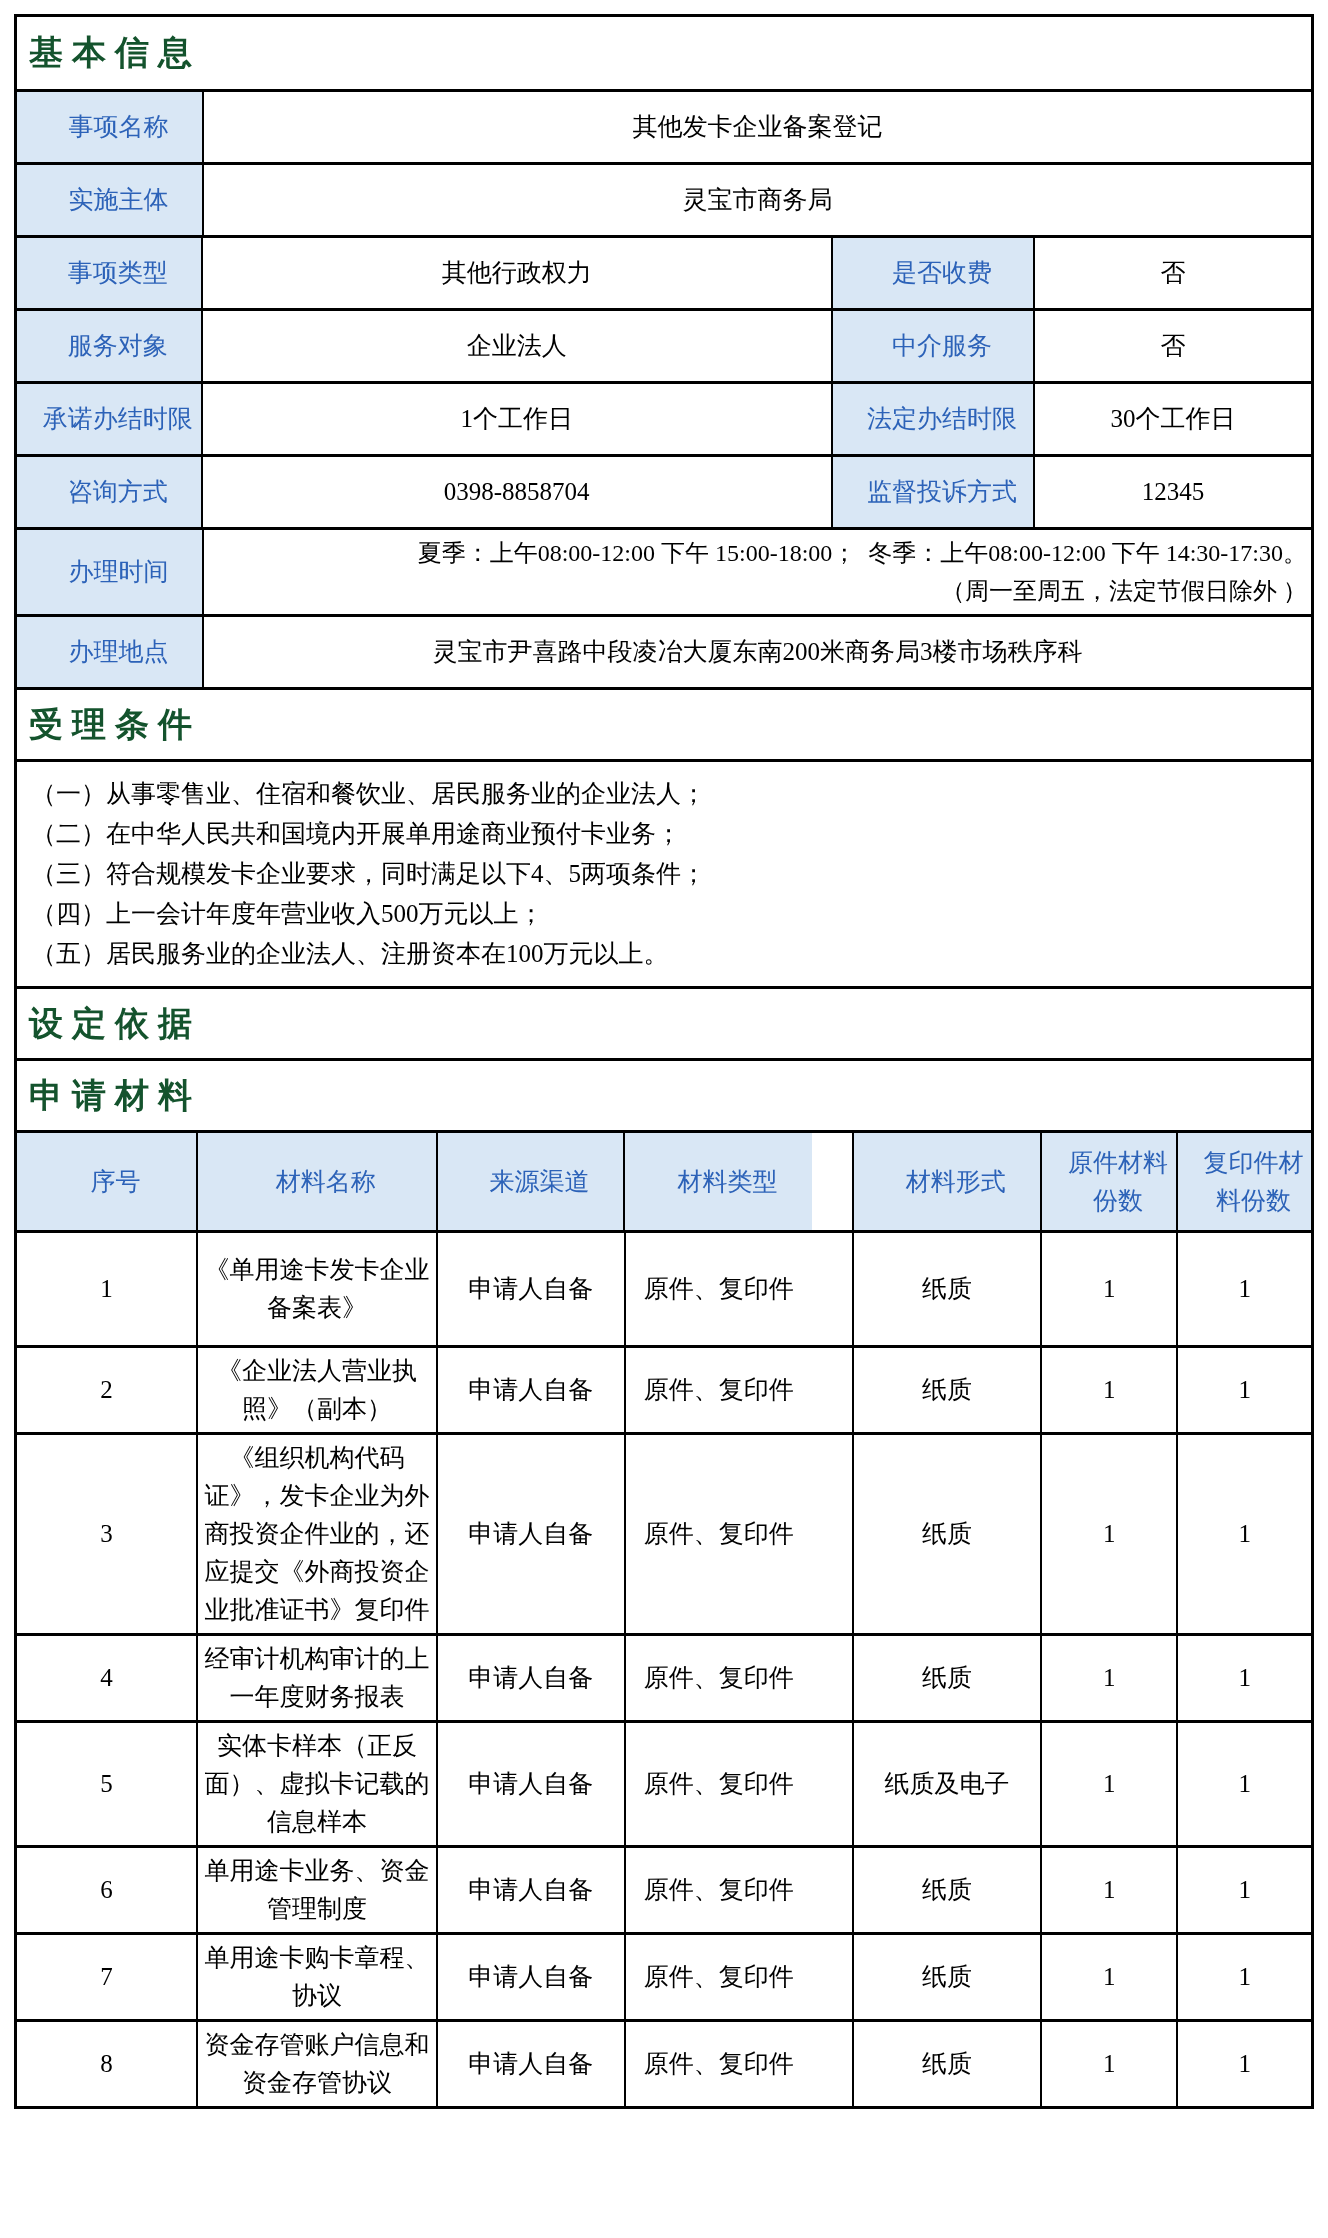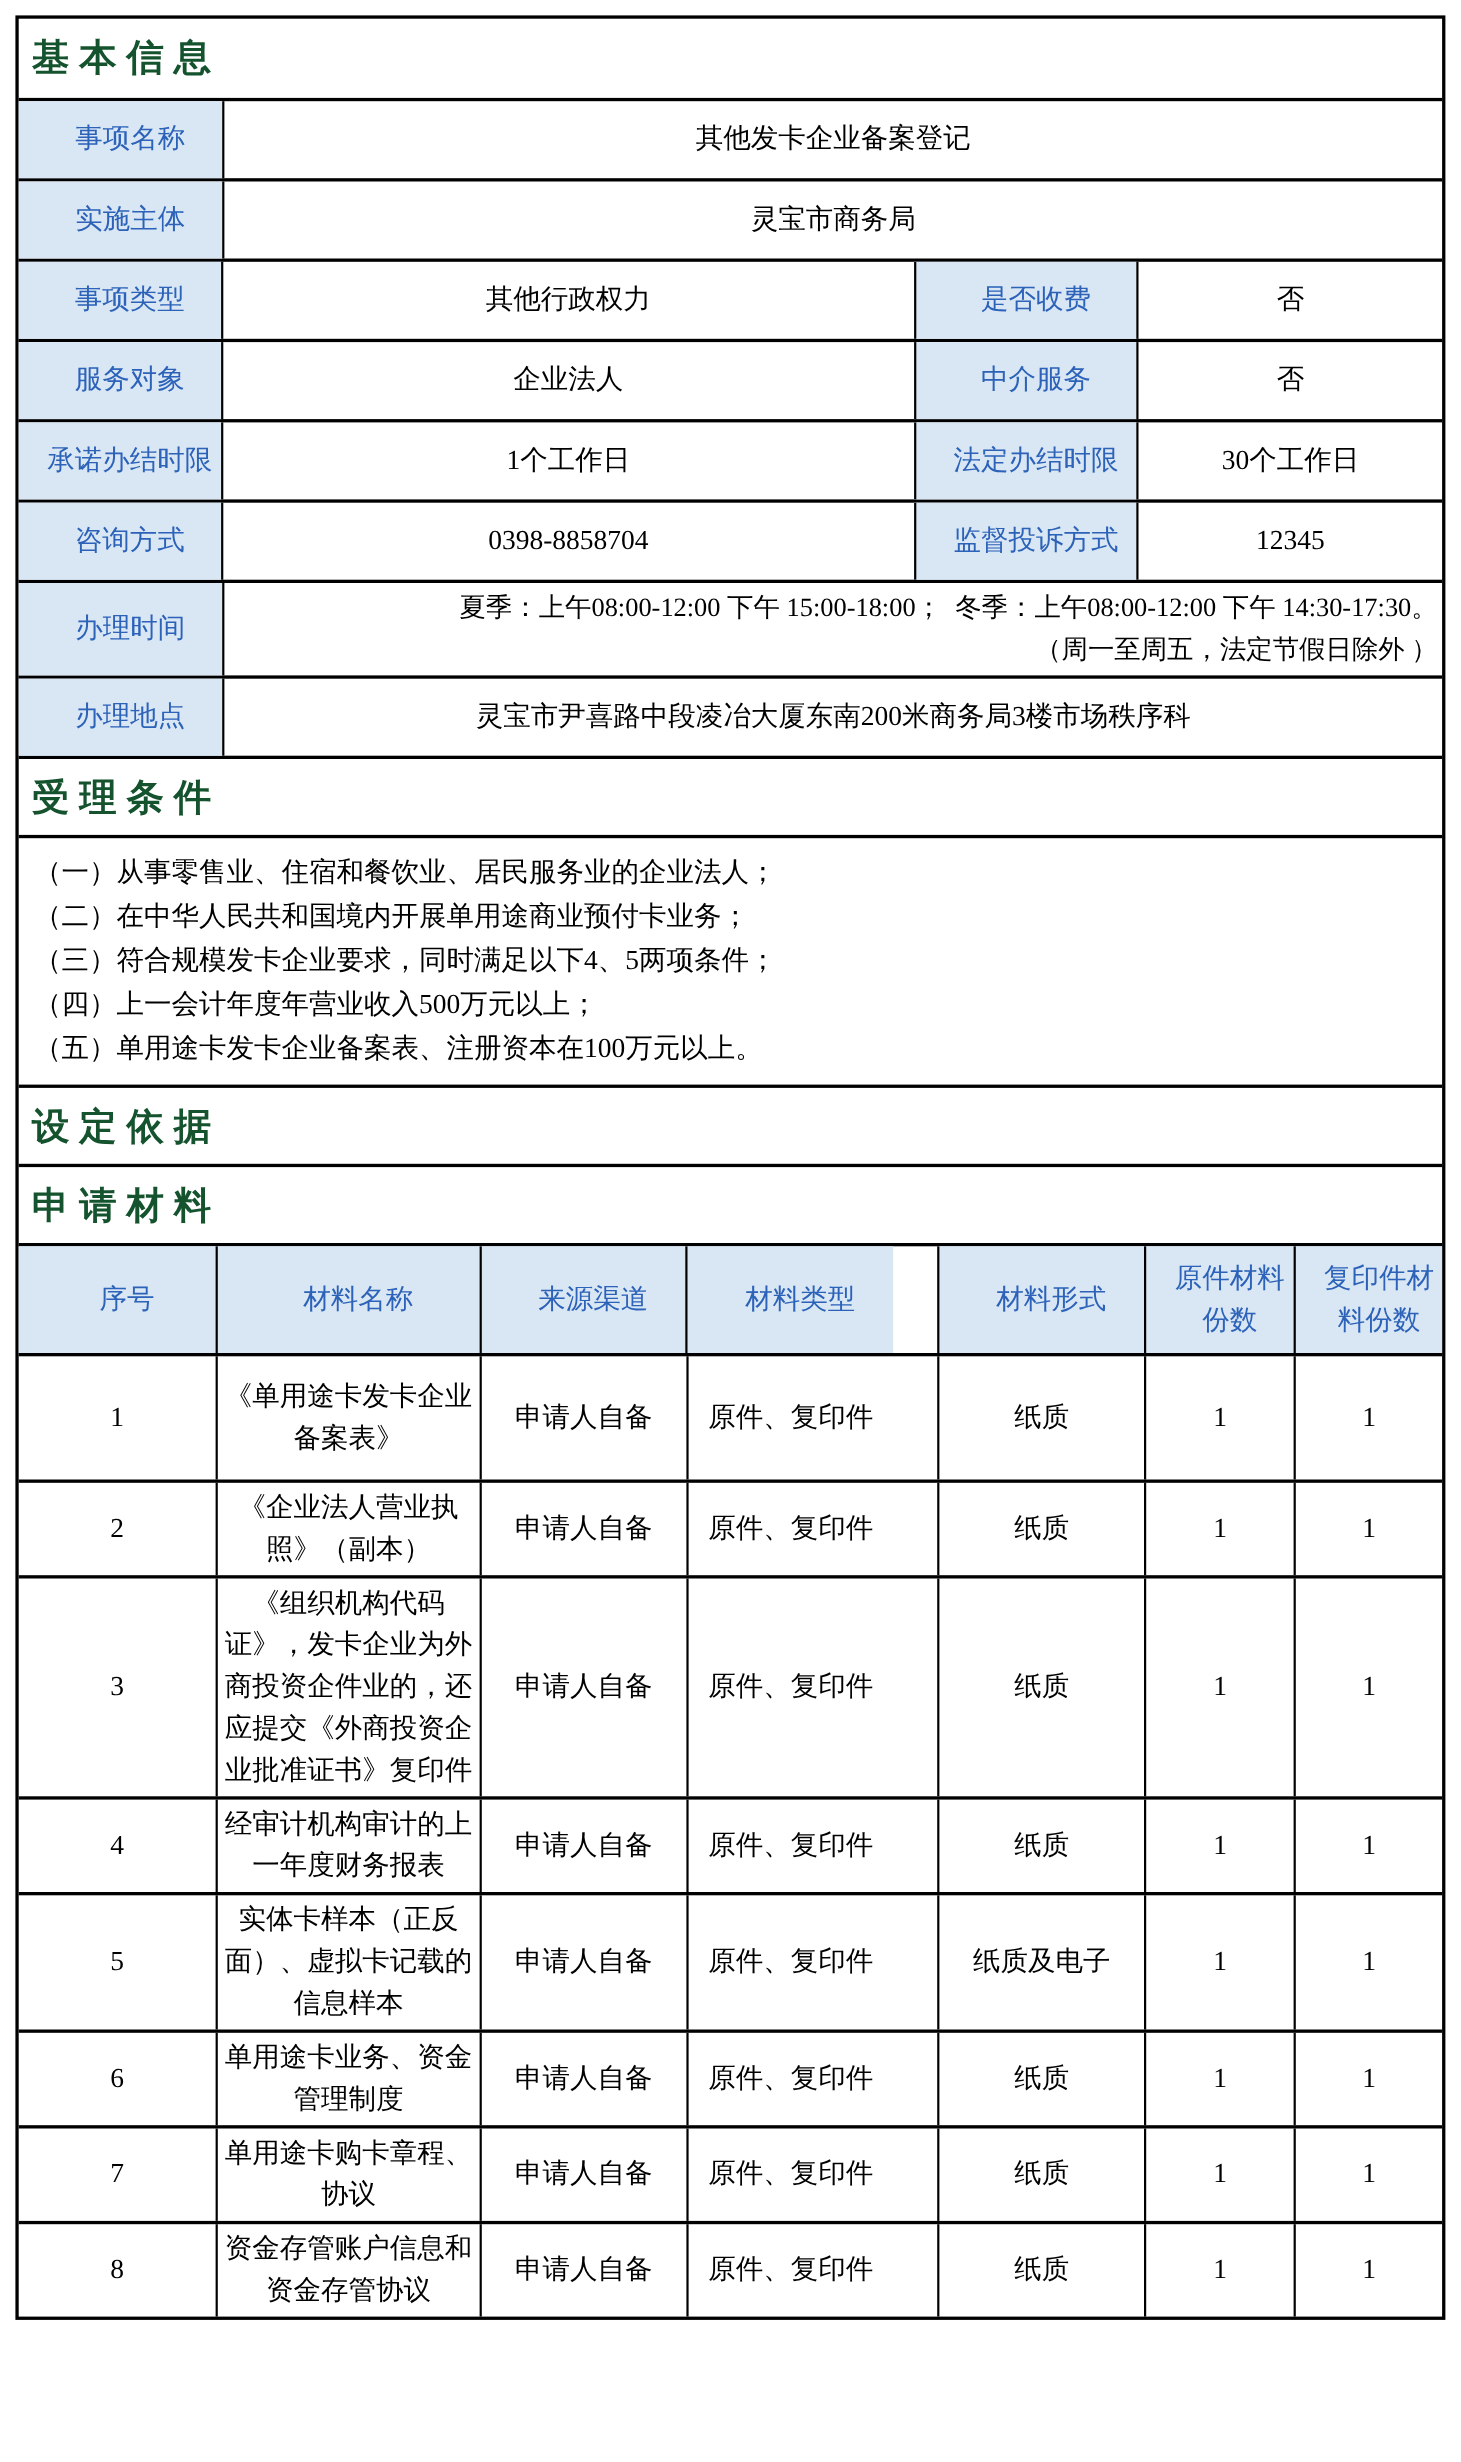--- a/index.html
+++ b/index.html
@@ -92,21 +92,21 @@
 
     <div class="title-row">
       <span class="title-text">受理条件</span>
     </div>
     <div class="trow h210">
       <div class="cell content wFull">
         <div>（一）从事零售业、住宿和餐饮业、居民服务业的企业法人；</div>
         <div>（二）在中华人民共和国境内开展单用途商业预付卡业务；</div>
         <div>（三）符合规模发卡企业要求，同时满足以下4、5两项条件；</div>
         <div>（四）上一会计年度年营业收入500万元以上；</div>
-        <div>（五）单用途卡发卡企业备案表、注册资本在100万元以上。</div>
+        <div>（五）居民服务业的企业法人、注册资本在100万元以上。</div>
       </div>
     </div>
 
     <div class="title-row">
       <span class="title-text">设定依据</span>
     </div>
 
     <div class="title-row">
       <span class="title-text">申请材料</span>
     </div>

